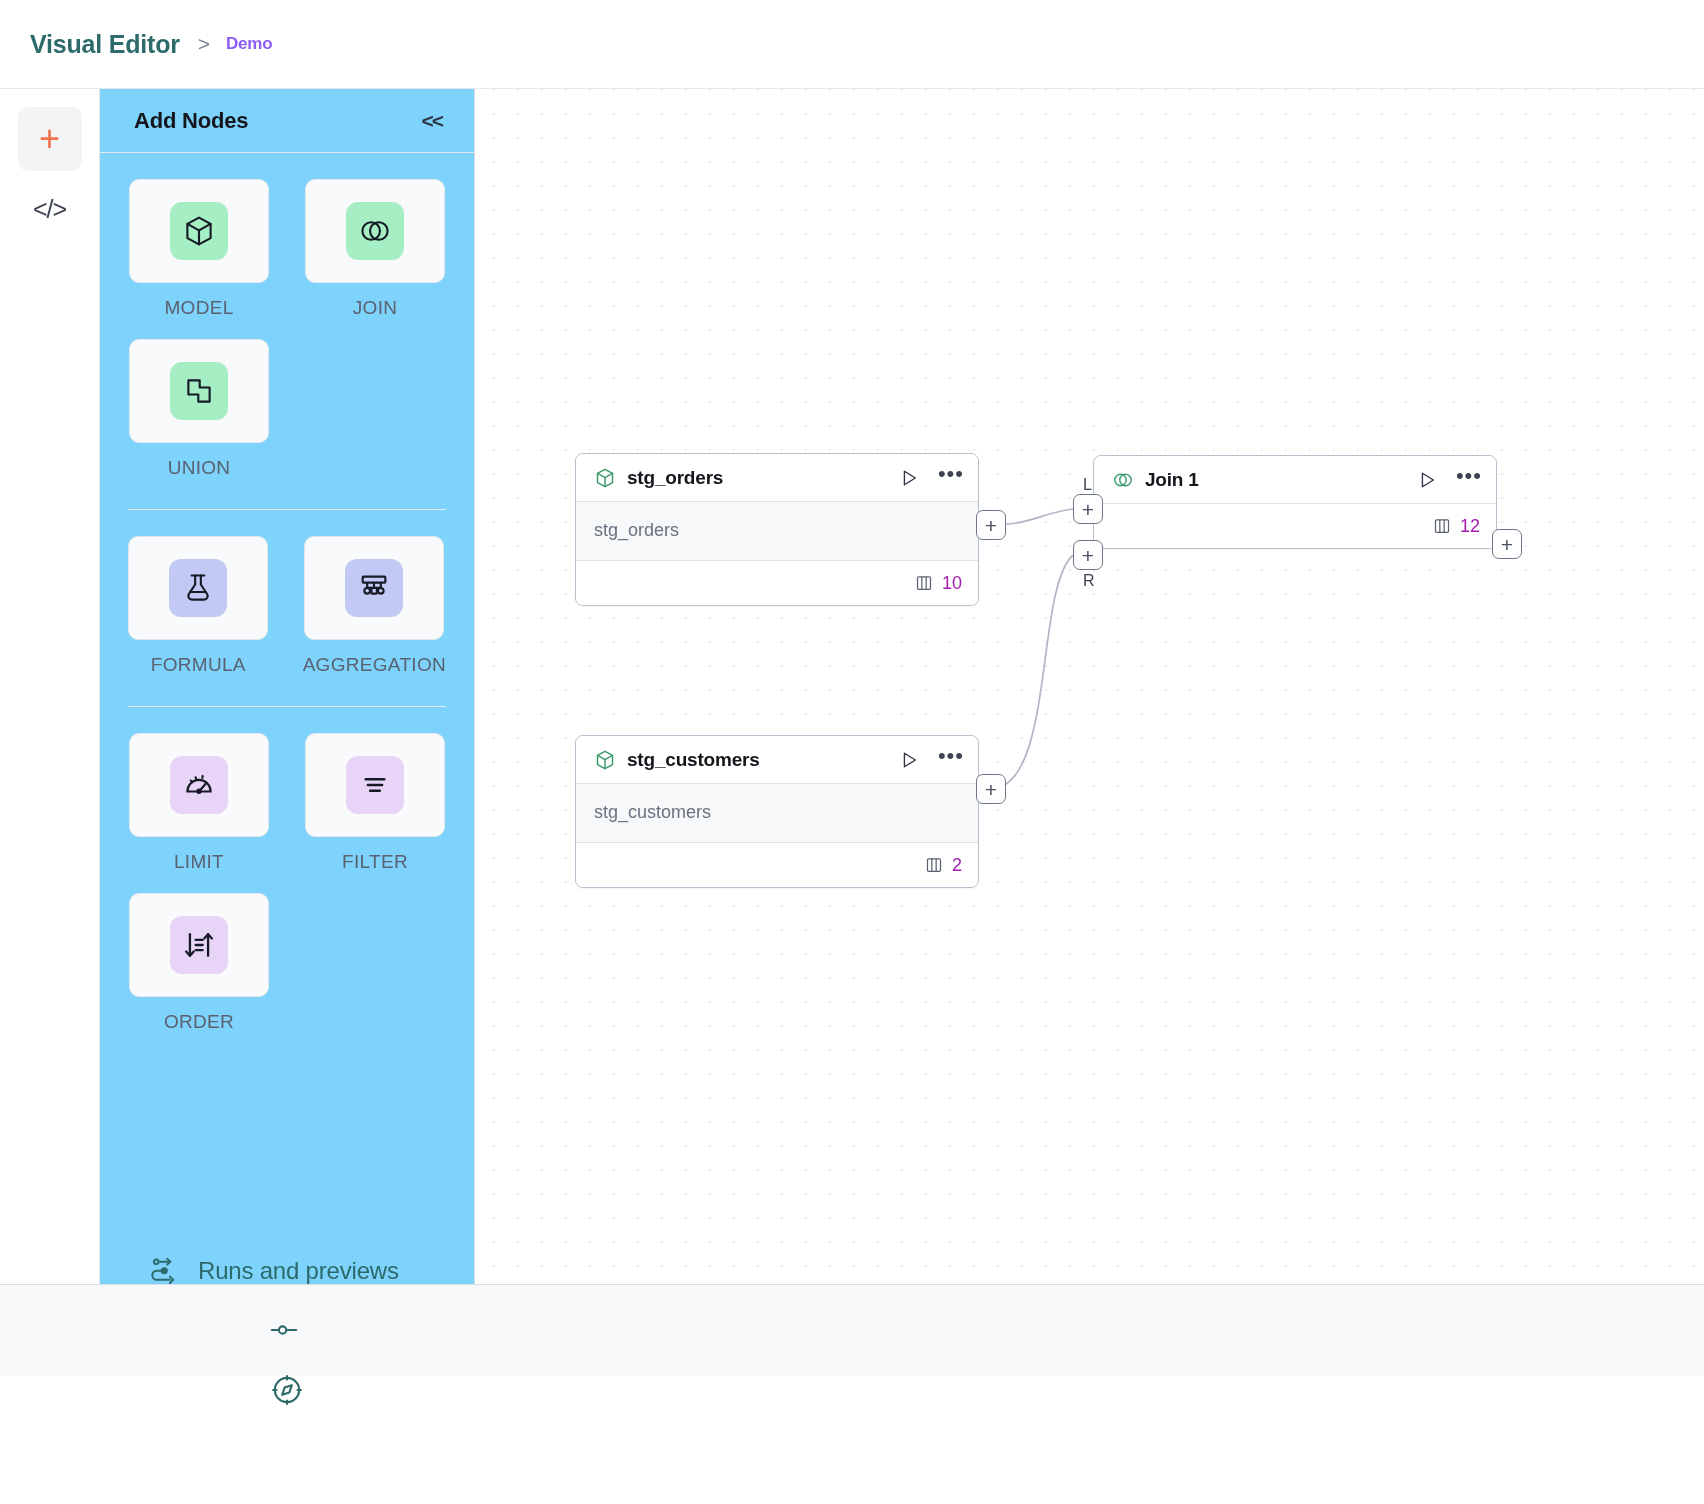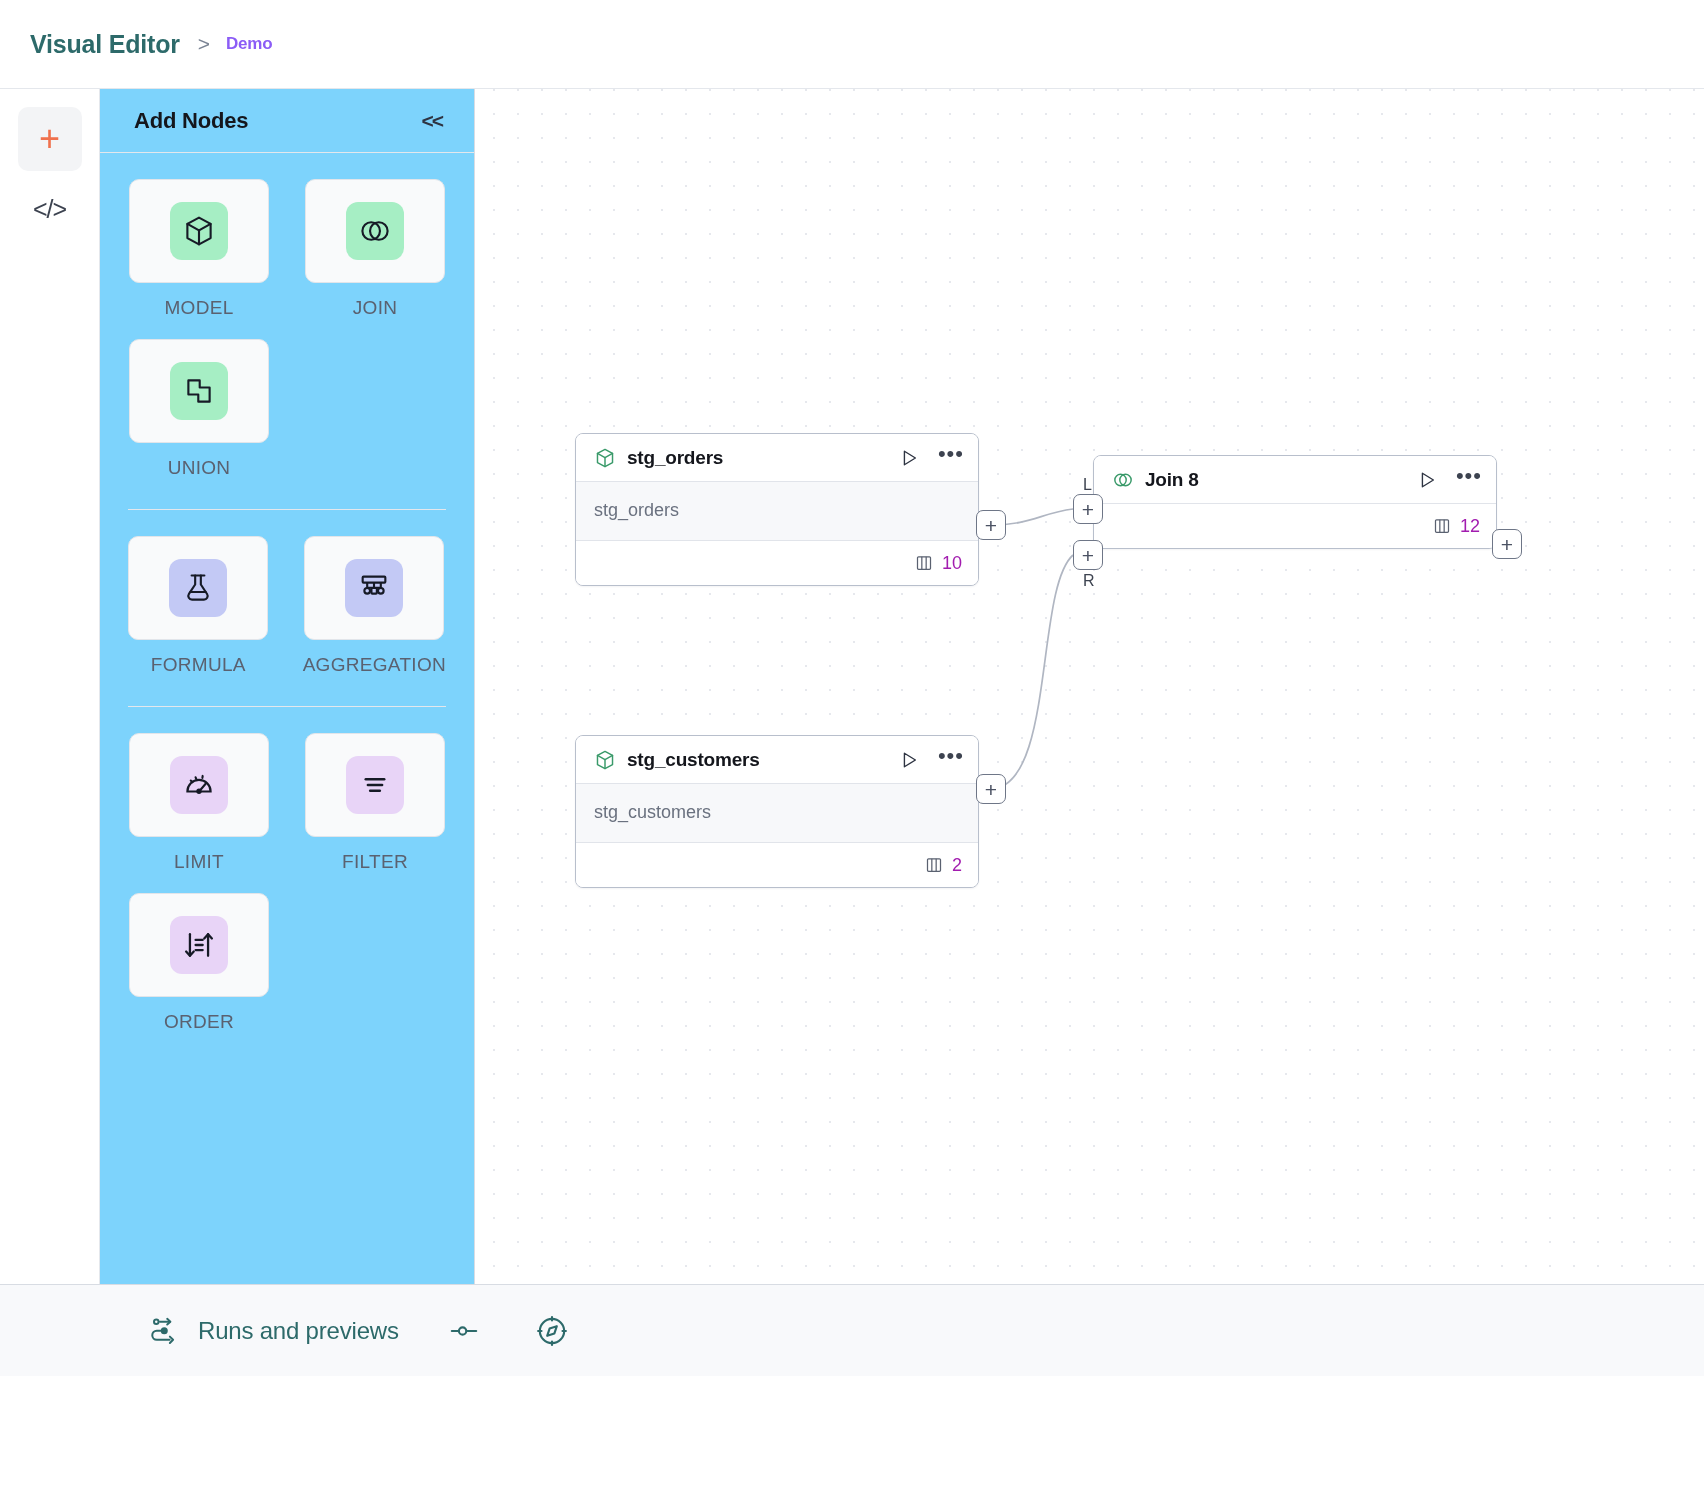--- a/index.html
+++ b/index.html
@@ -141,21 +141,21 @@
   }
 
   
   .footer {
     height: 92px; flex: 0 0 92px;
     background: #f8f9fb;
     border-top: 1px solid #d8dce3;
     display: flex; align-items: center;
     padding-left: 100px;
   }
-  .foot-group { display: flex; align-items: center; padding-left: 48px; gap: 26px; }
+  .foot-group { display: flex; align-items: center; padding-left: 48px; gap: 26px; flex-direction: column; }
   .foot-item { display: flex; align-items: center; gap: 18px; cursor: pointer; }
   .foot-label { font-size: 24px; color: #2d6a6a; letter-spacing: -0.2px; }
   .foot-icon { display: flex; align-items: center; cursor: pointer; }
 </style>
 </head>
 <body>
 
 <div class="app">
 
   <div class="header">
@@ -304,21 +304,21 @@
       </div>
     </div>
 
     <div class="canvas">
 
       <svg class="edge-svg">
         <path d="M 516 436 C 556 436, 566 424, 598 420" stroke="#b0b6c2" stroke-width="1.7" fill="none"></path>
         <path d="M 516 700 C 580 698, 560 500, 598 466" stroke="#b0b6c2" stroke-width="1.7" fill="none"></path>
       </svg>
 
-      <div class="node" style="left:100px; top:344px; width:404px;">
+      <div class="node" style="left:100px; top:364px; width:404px;">
         <div class="node-head">
           <svg class="node-ico" viewBox="0 0 24 24" fill="none" stroke="#3a9a6a" stroke-width="1.6" stroke-linecap="round" stroke-linejoin="round">
             <path d="M12 2.6 20.2 7v10L12 21.4 3.8 17V7z"></path>
               <path d="M3.8 7 12 11.6 20.2 7"></path>
               <path d="M12 11.6v9.8"></path>
           </svg>
           <span class="node-name">stg_orders</span>
           <span class="node-run">
             <svg width="22" height="22" viewBox="0 0 24 24" fill="none" stroke="#2e3442" stroke-width="1.5" stroke-linejoin="round">
               <path d="M7 4.6 19 12 7 19.4z"></path>
@@ -364,21 +364,21 @@
           <span class="col-count">2</span>
         </div>
       </div>
 
       <div class="node" style="left:618px; top:366px; width:404px;">
         <div class="node-head">
           <svg class="node-ico" viewBox="0 0 24 24" fill="none" stroke="#3a9a6a" stroke-width="1.6">
             <circle cx="9.3" cy="12" r="6.2"></circle>
               <circle cx="14.7" cy="12" r="6.2"></circle>
           </svg>
-          <span class="node-name">Join 8</span>
+          <span class="node-name">Join 1</span>
           <span class="node-run">
             <svg width="22" height="22" viewBox="0 0 24 24" fill="none" stroke="#2e3442" stroke-width="1.5" stroke-linejoin="round">
               <path d="M7 4.6 19 12 7 19.4z"></path>
             </svg>
           </span>
           <span class="node-more">•••</span>
         </div>
         <div class="node-foot">
           <svg width="20" height="20" viewBox="0 0 24 24" fill="none" stroke="#5a6170" stroke-width="1.5">
             <rect x="4.2" y="4.5" width="15.6" height="15" rx="1.3"></rect>

